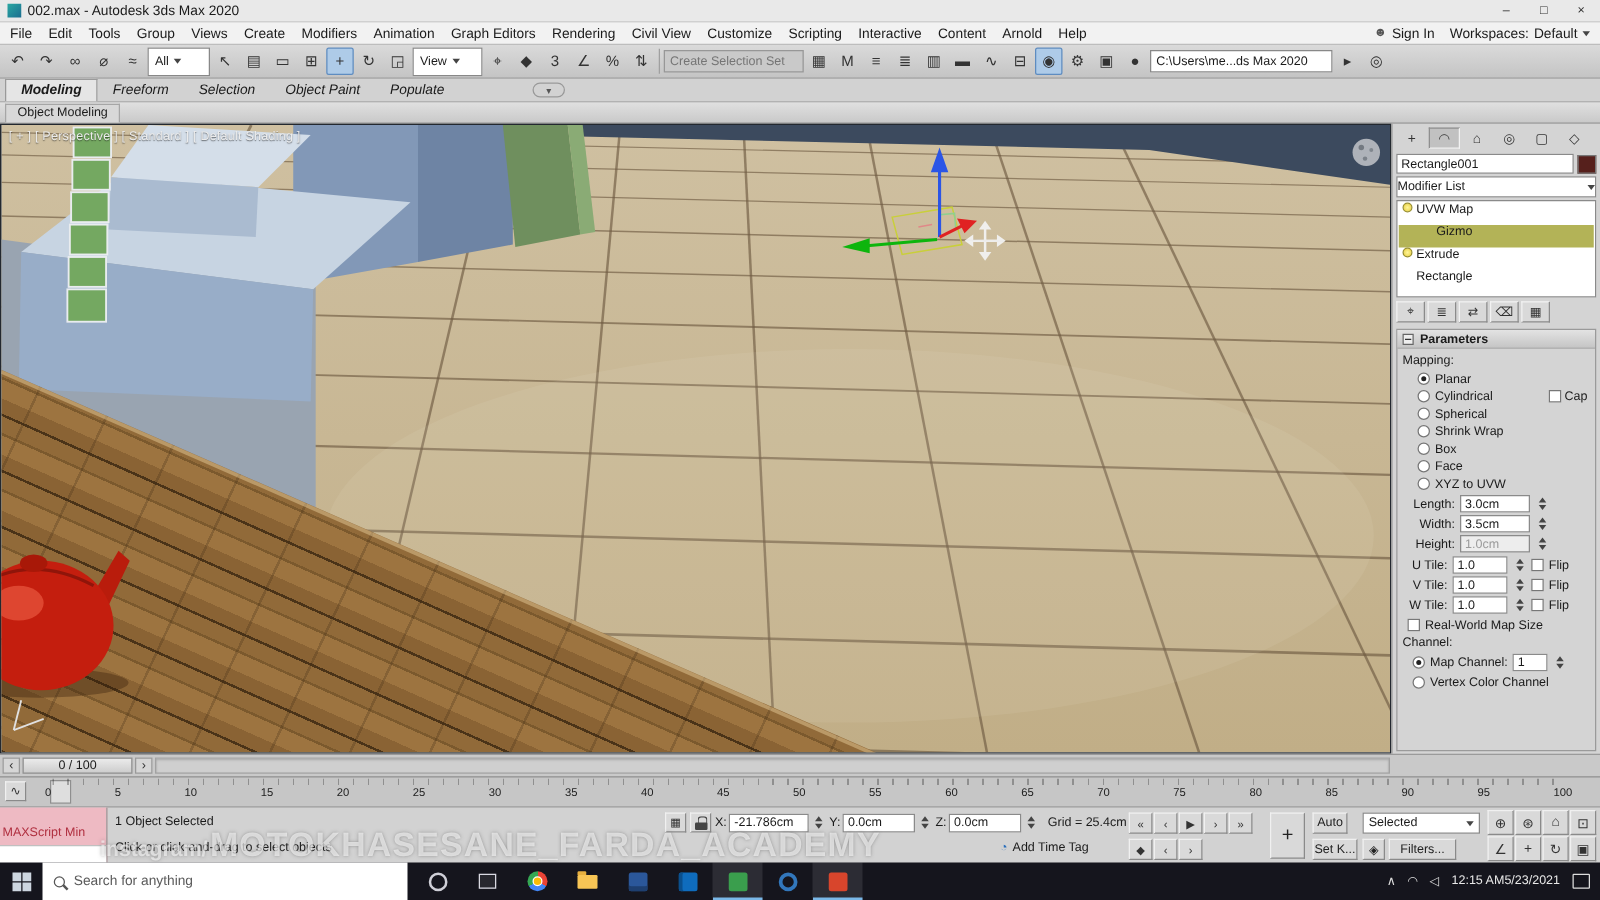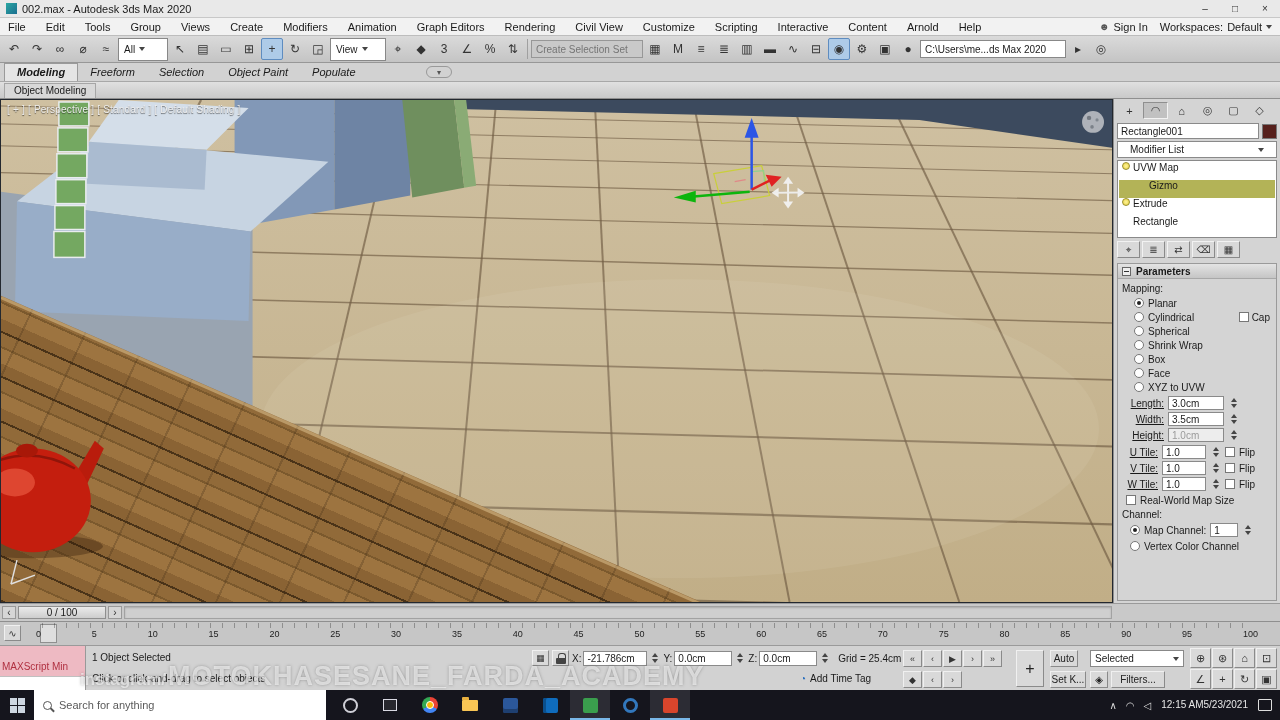--- a/index.html
+++ b/index.html
@@ -9,21 +9,21 @@
 
   
   .titlebar { position:absolute; top:0; left:0; right:0; height:18px; background:#e9e9e9;
               border-bottom:1px solid #c8c8c8; display:flex; align-items:center; padding-left:6px; font-size:11px; }
   .app-icon { width:11px; height:11px; background:linear-gradient(135deg,#2aa7a2,#1b6e90); margin-right:5px; }
   .win-controls { margin-left:auto; display:flex; height:100%; }
   .win-btn { width:30px; display:flex; align-items:center; justify-content:center; font-size:10px; color:#333; }
 
   .menubar { position:absolute; top:18px; left:0; right:0; height:18px; background:#f2f2f2;
              border-bottom:1px solid #bdbdbd; display:flex; align-items:center; padding:0 8px; font-size:11px; }
-  .menu-items { display:flex; gap:20px; }
+  .menu-items { display:flex; gap:13px; }
   .menu-item { white-space:nowrap; }
   .menu-right { margin-left:auto; display:flex; align-items:center; gap:12px; font-size:11px; }
   .signin { display:flex; align-items:center; gap:4px; }
   .user-glyph { font-size:10px; color:#555; }
   .ws-dd { display:flex; align-items:center; gap:4px; }
   .dd-arrow { width:0; height:0; border:3px solid transparent; border-top:4px solid #444; margin-top:3px; }
 
   
   .toolbar { position:absolute; top:36px; left:0; right:0; height:27px;
              background:linear-gradient(#dadada,#c4c4c4); border-bottom:1px solid #979797;
@@ -70,21 +70,21 @@
   .cmd-panel { position:absolute; top:99px; left:1113px; width:167px; height:504px; background:#d4d4d4;
                border-left:1px solid #8f8f8f; padding:2px 3px; font-size:10px; display:flex; flex-direction:column; gap:2px; }
   .cp-tabs { display:flex; gap:1px; padding:1px 0 2px; }
   .cp-tab { width:25px; height:17px; display:flex; align-items:center; justify-content:center; font-size:11px;
             color:#333; border:1px solid transparent; }
   .cp-tab.active { background:#c1c1c1; border-color:#8f8f8f #f2f2f2 #f2f2f2 #8f8f8f; }
   .cp-name-row { display:flex; align-items:center; gap:3px; }
   .cp-name { flex:1; height:16px; background:#fff; border:1px solid #8a8a8a; display:flex; align-items:center; padding:0 3px; }
   .color-swatch { width:15px; height:15px; background:#56201c; border:1px solid #777; }
   .cp-modlist { height:17px; background:#fff; border:1px solid #8a8a8a; display:flex; align-items:center;
-                justify-content:space-between; padding:0 12px; }
+                justify-content:space-between; padding:0 0; }
   .cp-stack { height:78px; background:#fff; border:1px solid #8a8a8a; overflow:hidden; padding:1px; }
   .stack-row { height:18px; display:flex; align-items:flex-start; gap:3px; padding:0 3px; }
   .stack-row.selected { background:#b3b357; }
   .bulb { width:8px; height:8px; border-radius:50%; border:1px solid #998f2f; visibility:hidden; flex:0 0 auto;
           background:radial-gradient(#fff59a,#e8cf3e); }
   .bulb.on { visibility:visible; }
   .stack-label.indent { margin-left:16px; }
   .cp-stackbtns { display:flex; gap:2px; padding:1px 0; }
   .sbtn { width:23px; height:17px; display:flex; align-items:center; justify-content:center; font-size:10px;
           background:#d9d9d9; border:1px solid; border-color:#f2f2f2 #8a8a8a #8a8a8a #f2f2f2; color:#333; }
@@ -95,21 +95,21 @@
   .minus-box::after { content:""; position:absolute; left:1px; right:1px; top:3px; height:1px; background:#333; }
   .rollout-body { padding:3px 4px; display:flex; flex-direction:column; gap:1px; overflow:hidden; }
   .param-row { display:flex; align-items:center; gap:4px; height:14px; }
   .field-row { height:16px; }
   .radio-row { padding-left:12px;text-align:center; }
   .radio { width:10px; height:10px; border-radius:50%; background:#fff; border:1px solid #777; position:relative; flex:0 0 auto; }
   .radio.on::after { content:""; position:absolute; inset:2px; border-radius:50%; background:#222; }
   .checkbox { width:10px; height:10px; background:#fff; border:1px solid #777; flex:0 0 auto; }
   .cap-extra { display:none; align-items:center; gap:3px; margin-left:auto; padding-right:2px; }
   .cap-extra.show { display:flex; }
-  .dlabel { width:42px; text-align:right; flex:0 0 auto;text-decoration:underline; }
+  .dlabel { width:42px; text-align:right; flex:0 0 auto; }
   .tile-row .dlabel { width:36px; }
   .nfield { width:56px; height:14px; background:#fff; border:1px solid #8a8a8a; display:flex; align-items:center; padding:0 3px; }
   .tile-row .nfield { width:44px; }
   .nfield.disabled { color:#9b9b9b; background:#ededed; }
   .spin { display:flex; flex-direction:column; gap:2px; width:11px; flex:0 0 auto; }
   .spin i { display:block; width:0; height:0; margin:0 auto; border:3px solid transparent; }
   .spin .up { border-bottom:4px solid #444; border-top:none; }
   .spin .dn { border-top:4px solid #444; border-bottom:none; }
   .sec-label { height:13px; }
   .mc-field { width:28px; }

